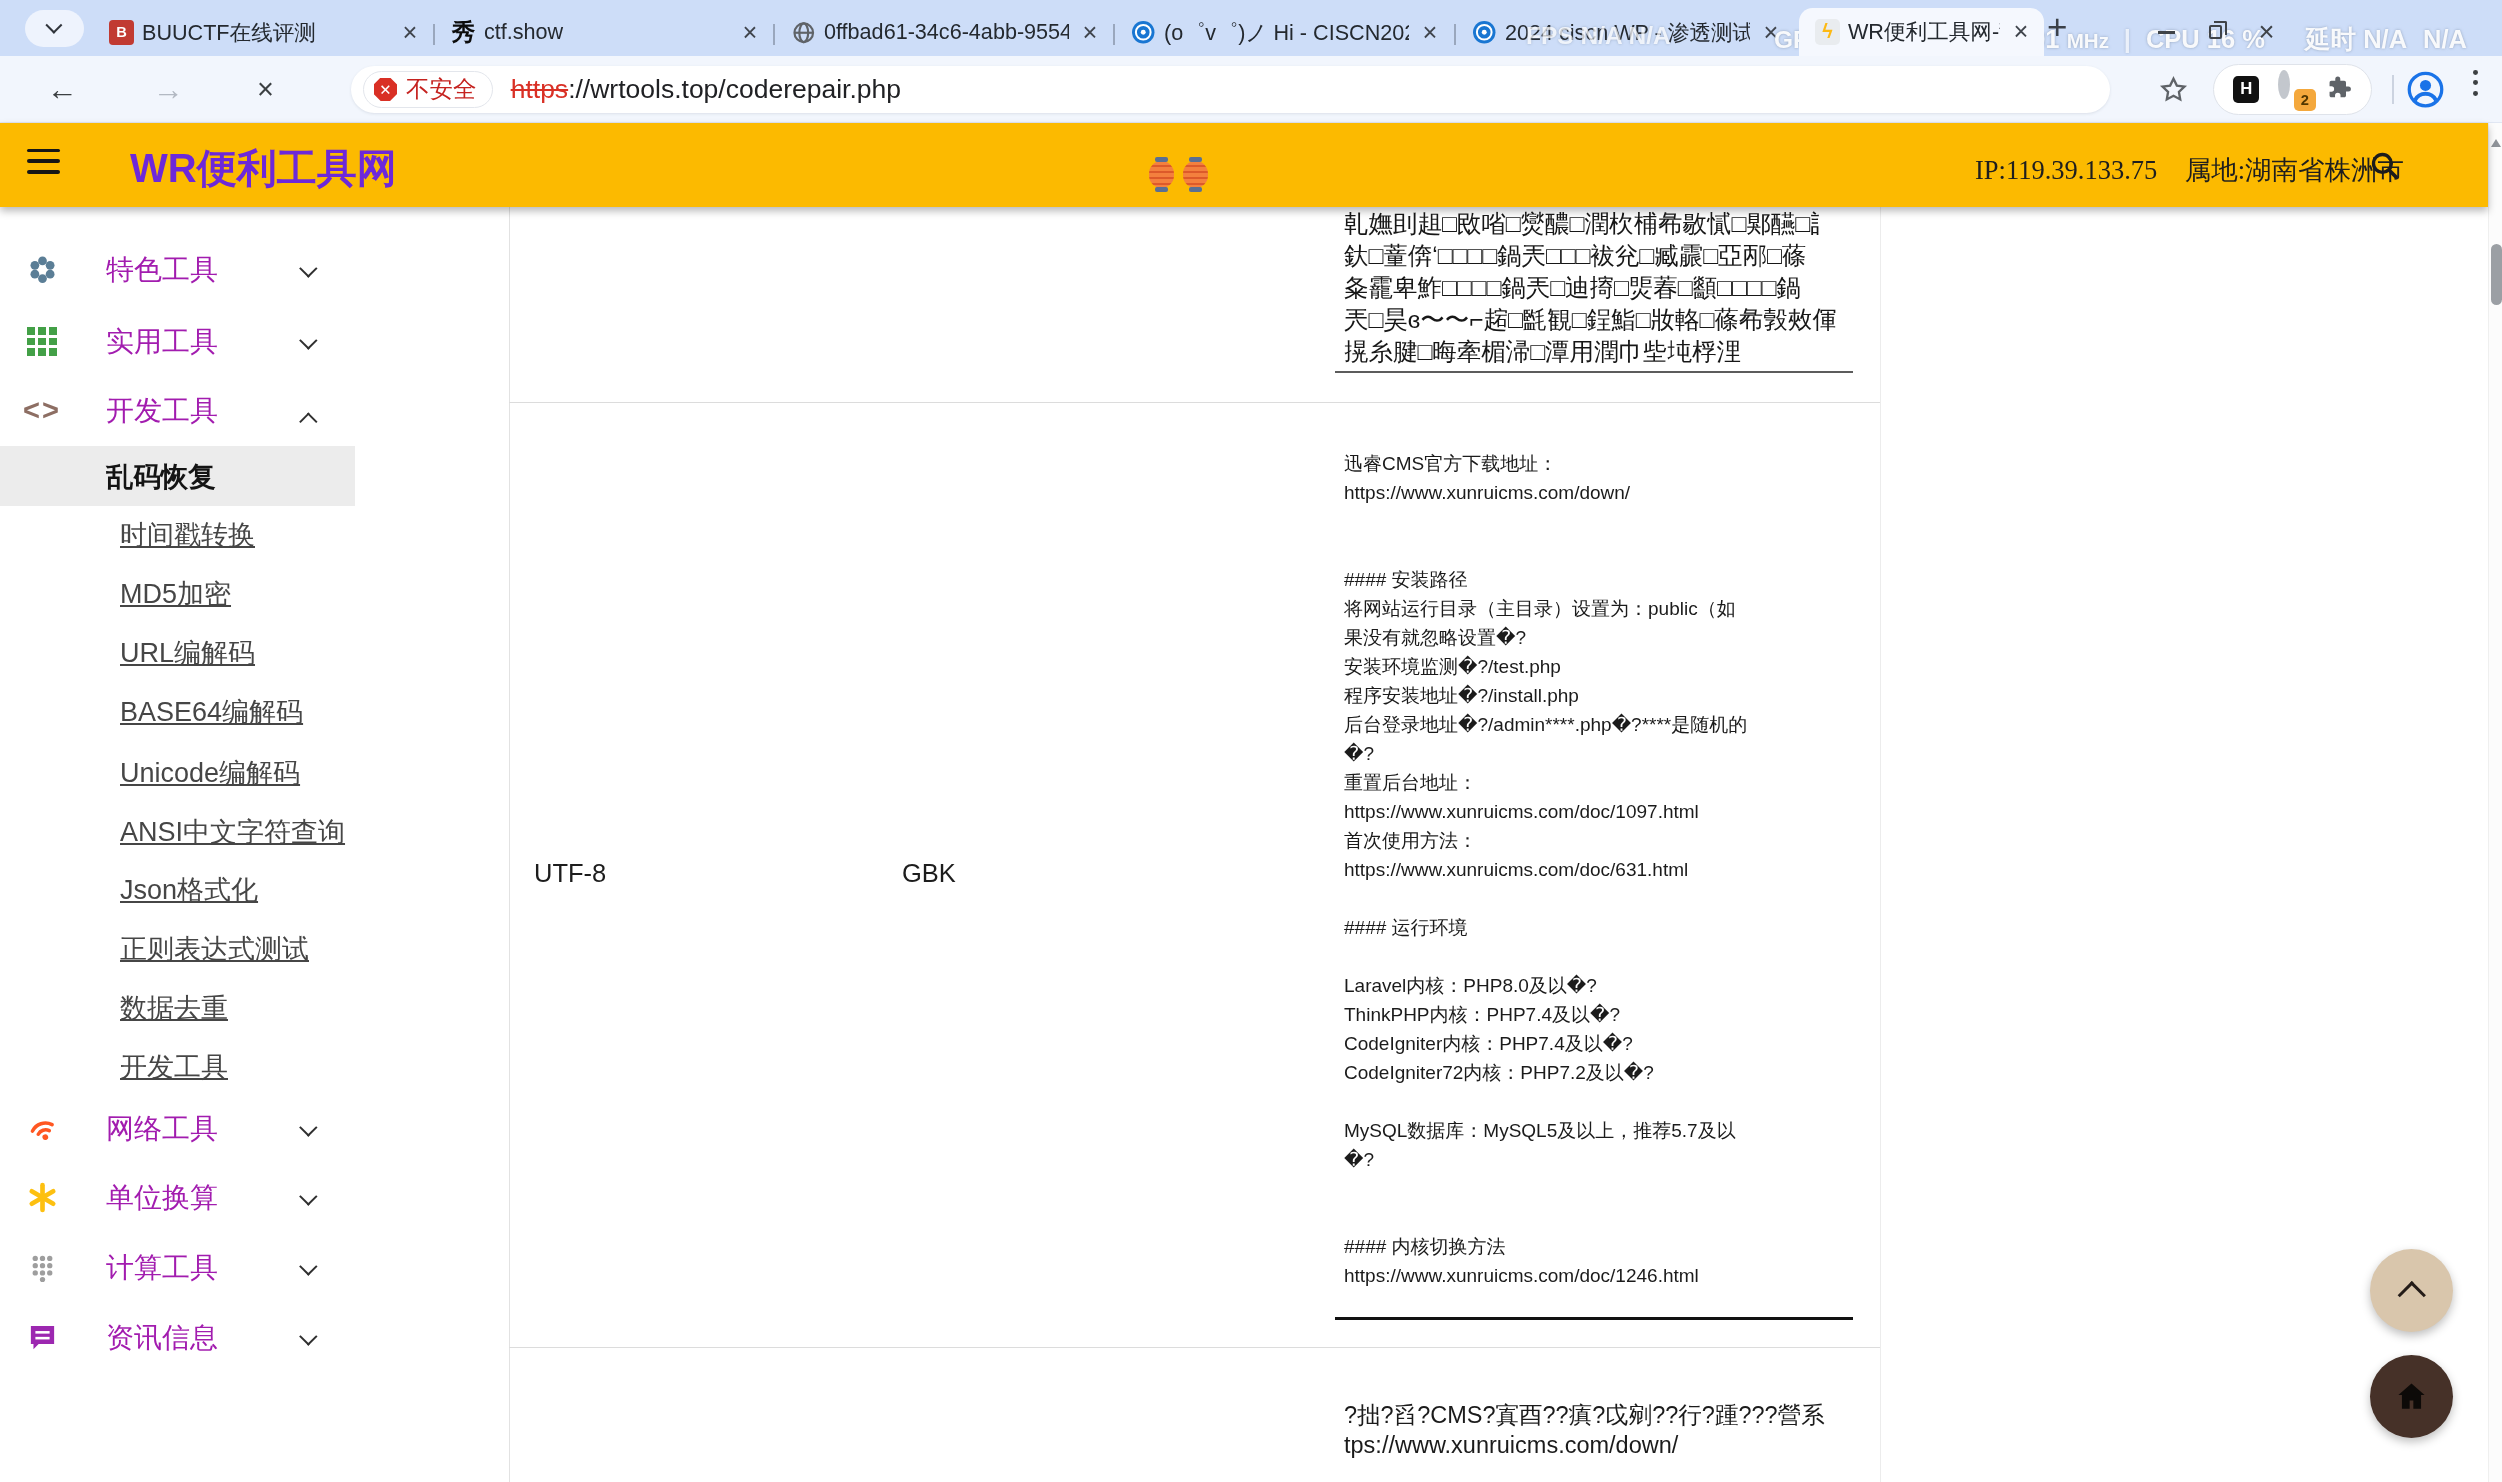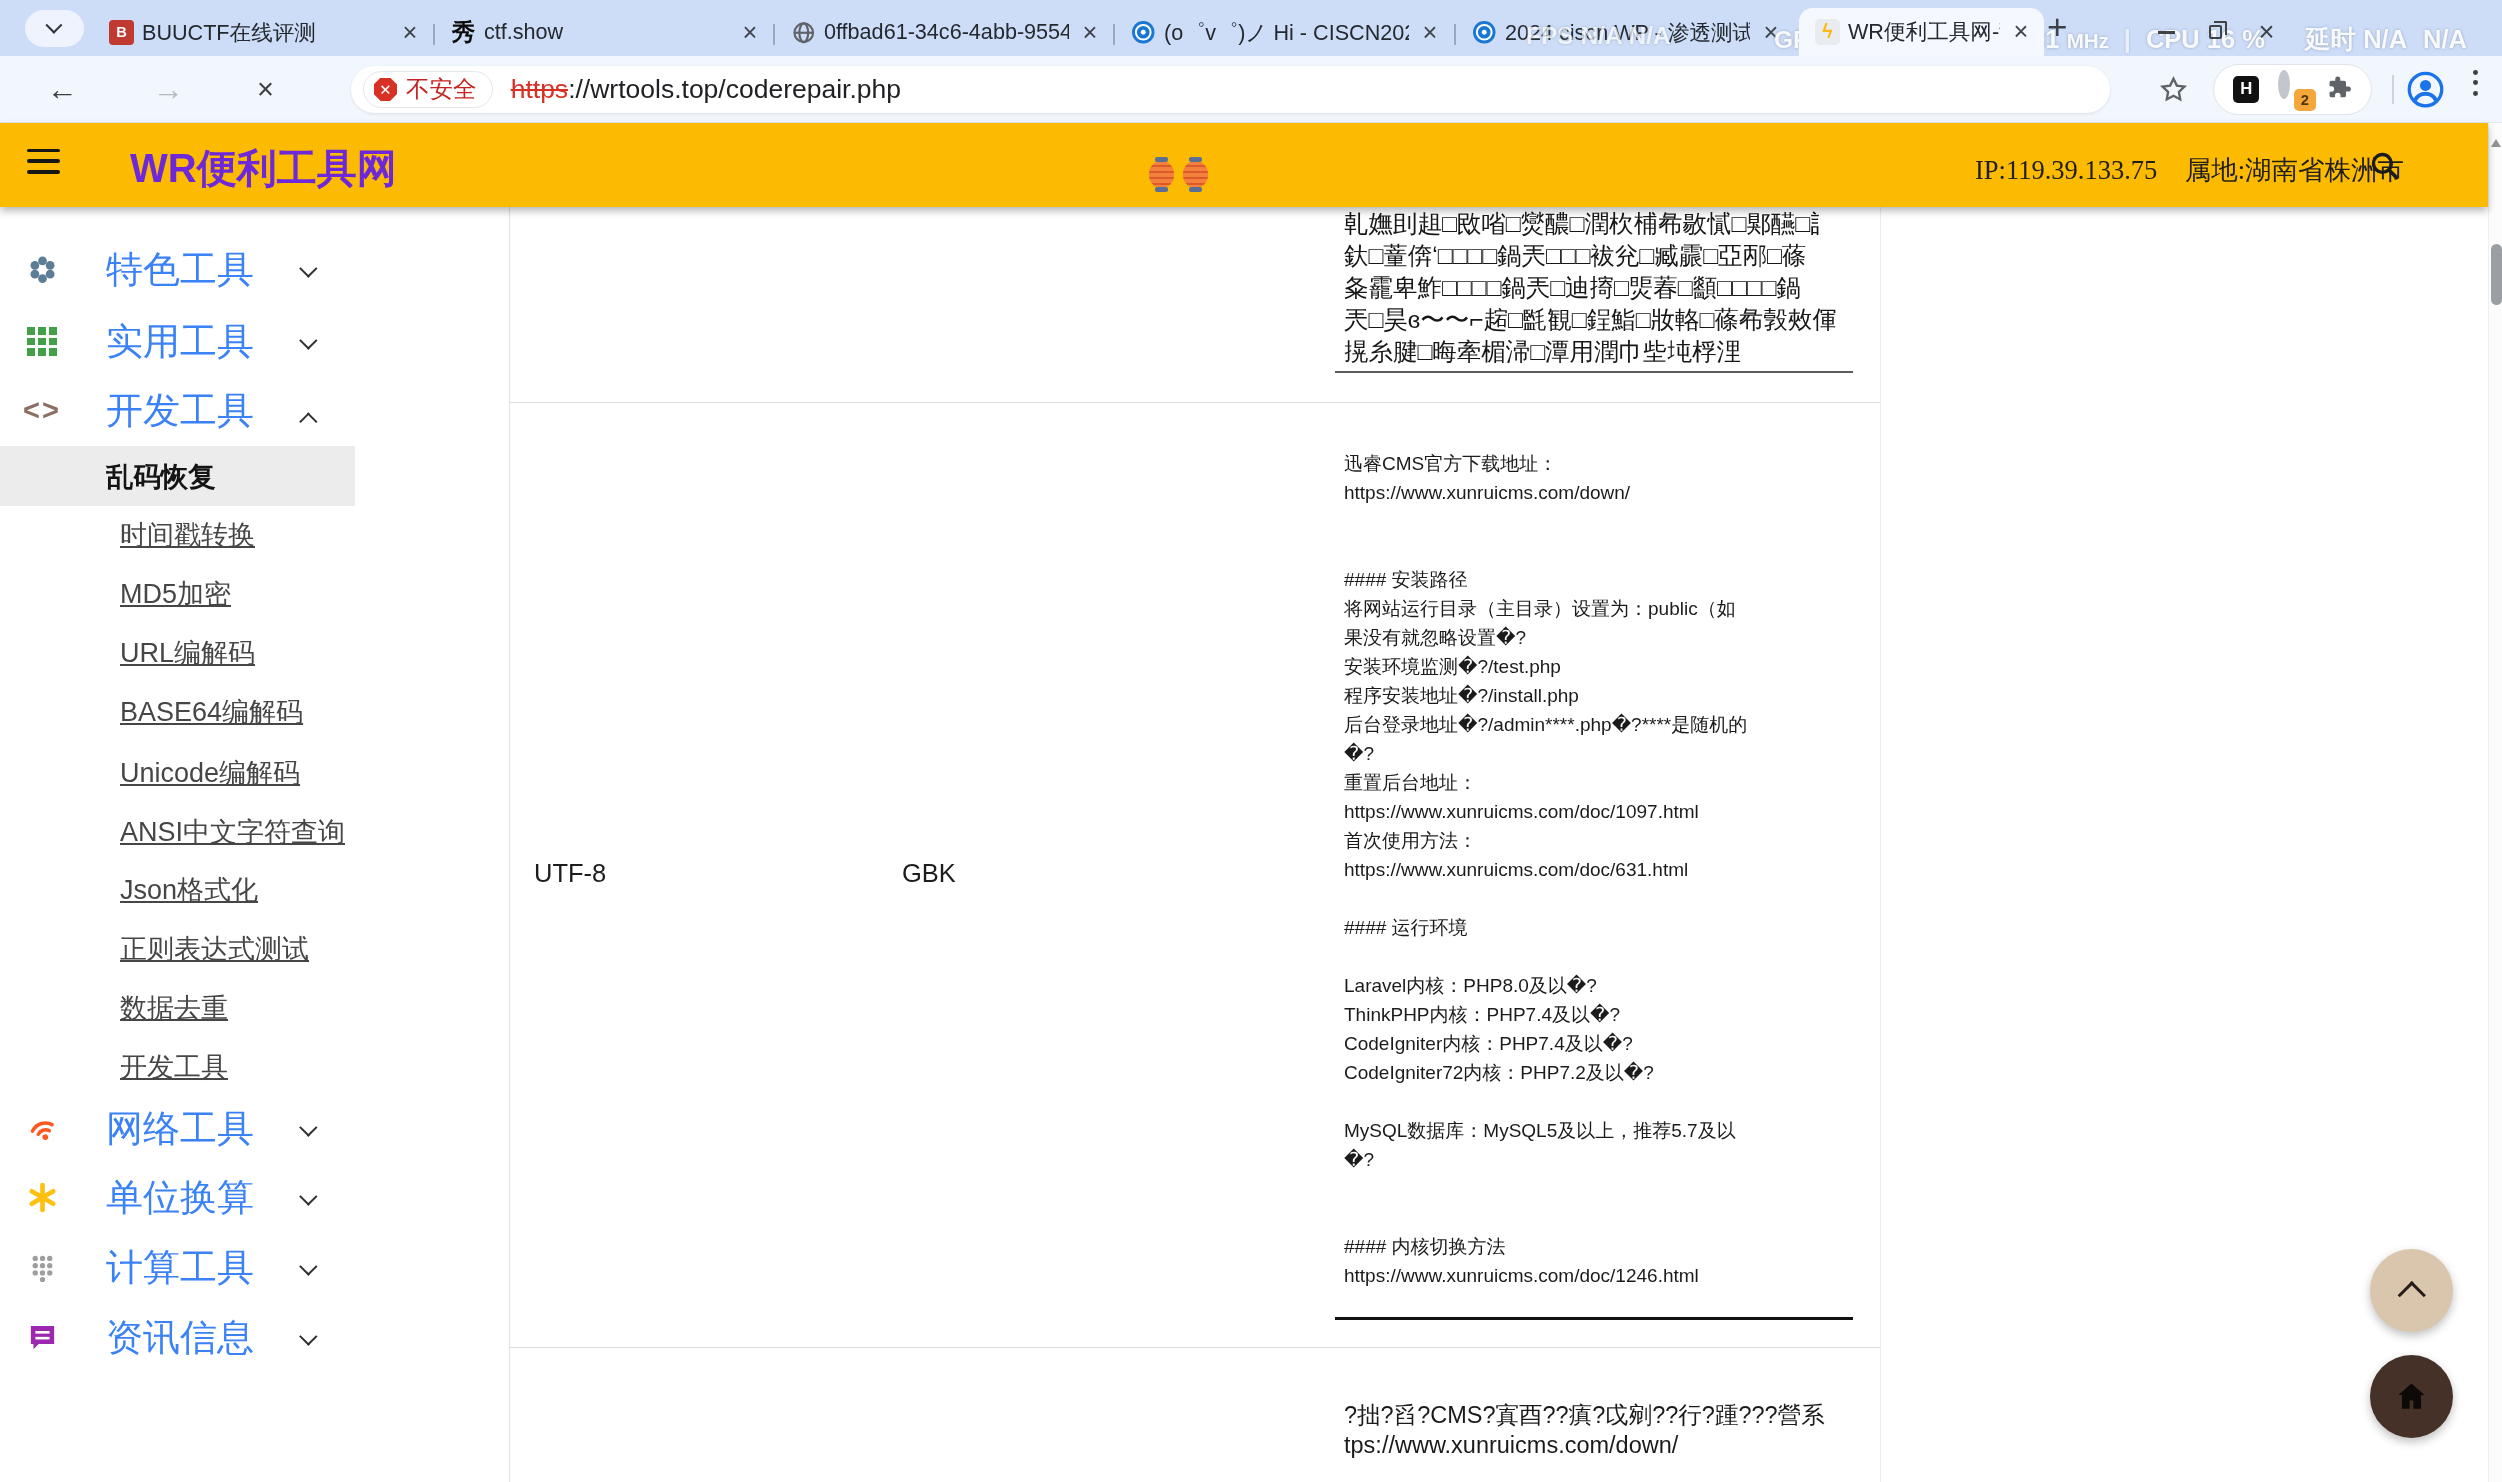--- a/index.html
+++ b/index.html
@@ -59,21 +59,21 @@
   .lantern::before, .lantern::after { content:""; position:absolute; left:5.9px; width:12.7px; height:4.9px; background:#5a6f93; border-radius:2px; }
   .lantern::before { top:-3.9px; } .lantern::after { bottom:-3.9px; }
   #ip-block { position:absolute; left:1975px; top:29px; font-family:"Liberation Serif","DejaVu Serif",serif; font-size:26.5px; color:#1e1e1e; white-space:nowrap; }
   #ip-block span { margin-right:27.4px;margin-top:47px; }
   #hdr-search { position:absolute; left:2368px; top:25.5px; }
 
   
   .cat, .subitem { position:absolute; left:0; width:355px; }
   .cat { height:43px; display:flex; align-items:center; }
   .cat .icon-box { position:absolute; left:25.5px; width:33px; height:33px; display:flex; align-items:center; justify-content:center; }
-  .cat .lbl { position:absolute; left:106px; font-size:37px; color:#3b82f6;text-align:center; }
+  .cat .lbl { position:absolute; left:106px; font-size:28px; color:#a21caf;text-align:center; }
   .cat .cv { position:absolute; left:302px; }
   .cv-down { display:inline-block; width:12.7px; height:12.7px; border-right:2.9px solid #2f2f2f; border-bottom:2.9px solid #2f2f2f; transform:rotate(45deg); }
   .cv-up { display:inline-block; width:12.7px; height:12.7px; border-right:2.9px solid #2f2f2f; border-bottom:2.9px solid #2f2f2f; transform:rotate(-135deg) translate(-3.9px,-3.9px); }
   .subitem { height:33px; display:flex; align-items:center; }
   .subitem .lbl { position:absolute; left:120px; font-size:27px; color:#464646; white-space:nowrap;text-decoration:underline; }
   #sel-row { position:absolute; left:0; top:446px; width:355px; height:60px; background:#ececec; }
   #sel-row .lbl { position:absolute; left:106px; top:12.7px; font-size:27.4px; font-weight:bold; color:#141414; }
   .grid9 { display:grid; grid-template-columns:repeat(3,7.8px); grid-template-rows:repeat(3,7.8px); gap:2.9px; }
   .grid9 i { background:#43a047; }
   .code-icon { font-size:29px; font-weight:bold; color:#8d6e63; letter-spacing:2px; }

